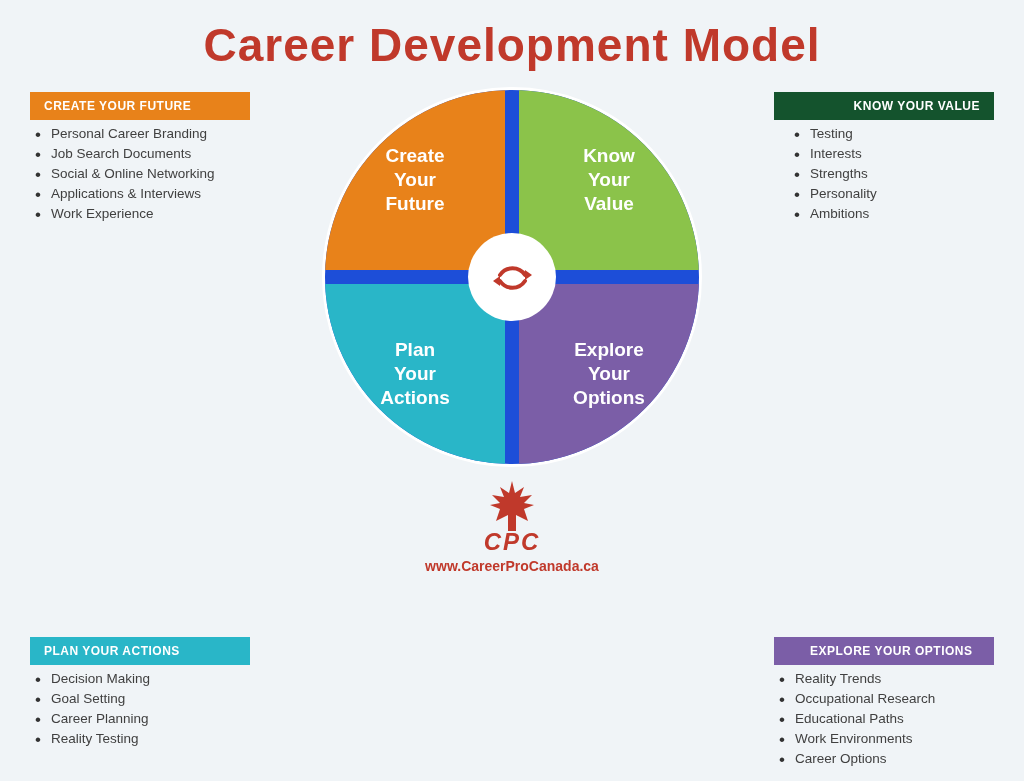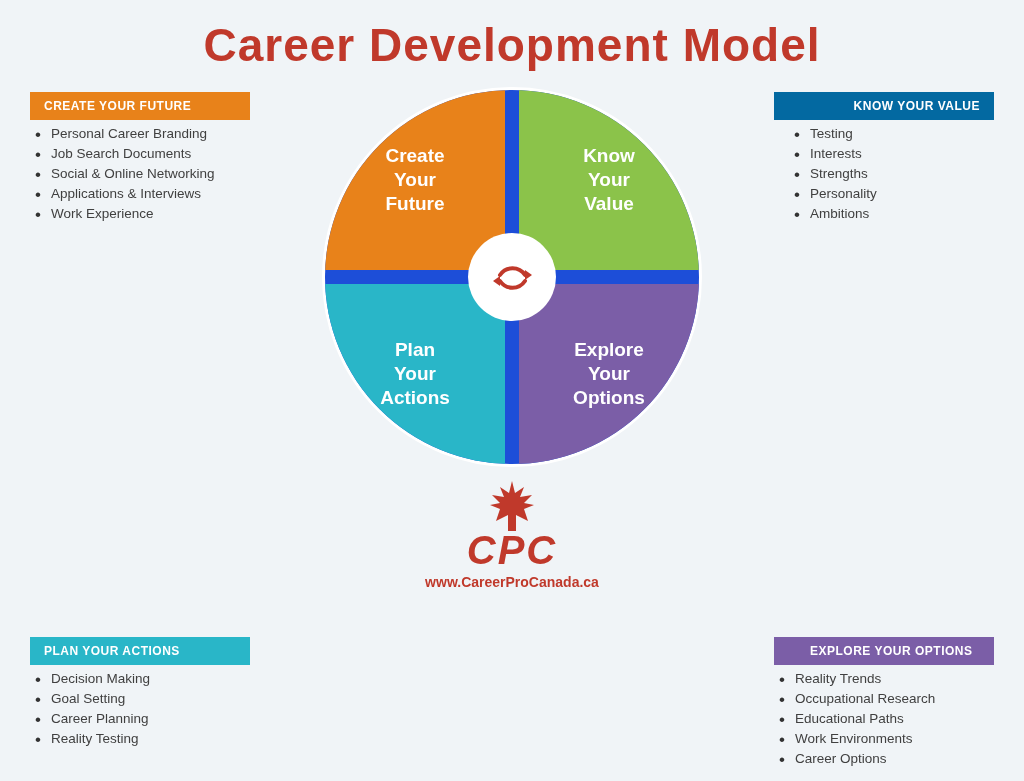--- a/index.html
+++ b/index.html
@@ -47,21 +47,21 @@
       padding: 7px 14px;
       font-size: 12px;
       font-weight: bold;
       color: white;
       text-transform: uppercase;
       letter-spacing: 0.5px;
       margin-bottom: 6px;
     }
 
     .panel-header.orange { background: #e8821a; }
-    .panel-header.green { background: #0369a1; padding-left: 8px; }
+    .panel-header.green { background: #14532d; padding-left: 8px; }
     .panel-header.blue { background: #29b6c8; }
     .panel-header.purple { background: #7b5ea7; padding-left: 36px; }
 
     .panel-list {
       list-style: none;
       padding: 0 0 0 5px;
       font-size: 13.5px;
       color: #404040;
     }
     .panel-list li {
@@ -207,21 +207,21 @@
           </svg>
         </div>
       </div>
 
       <div class="logo-bottom">
         <div style="display:flex;flex-direction:column;align-items:center;">
 
           <svg width="60" height="55" viewBox="0 0 60 55">
             <path d="M30 2 L33 14 L42 8 L38 18 L50 16 L42 24 L52 26 L42 30 L46 42 L34 36 L34 52 L26 52 L26 36 L14 42 L18 30 L8 26 L18 24 L10 16 L22 18 L18 8 L27 14 Z" fill="#c0392b"></path>
           </svg>
-          <div style="font-size:40px;font-weight:900;color:#c0392b;font-style:italic;letter-spacing:2px;line-height:1;margin-top:-4px;">CPC</div>
+          <div style="font-size:24px;font-weight:900;color:#c0392b;font-style:italic;letter-spacing:2px;line-height:1;margin-top:-4px;">CPC</div>
         </div>
         <div style="font-size:14px;font-weight:bold;color:#c0392b;margin-top:4px;">www.CareerProCanada.ca</div>
       </div>
     </div>
 
     <div class="side-panel" style="justify-content:flex-start;padding-top:10px;align-items:flex-end;">
       <div class="panel-header green" style="width:100%;text-align:right;">KNOW YOUR VALUE</div>
       <ul class="panel-list" style="text-align:left;width:100%;padding-left:20px;">
         <li>Testing</li>
         <li>Interests</li>

